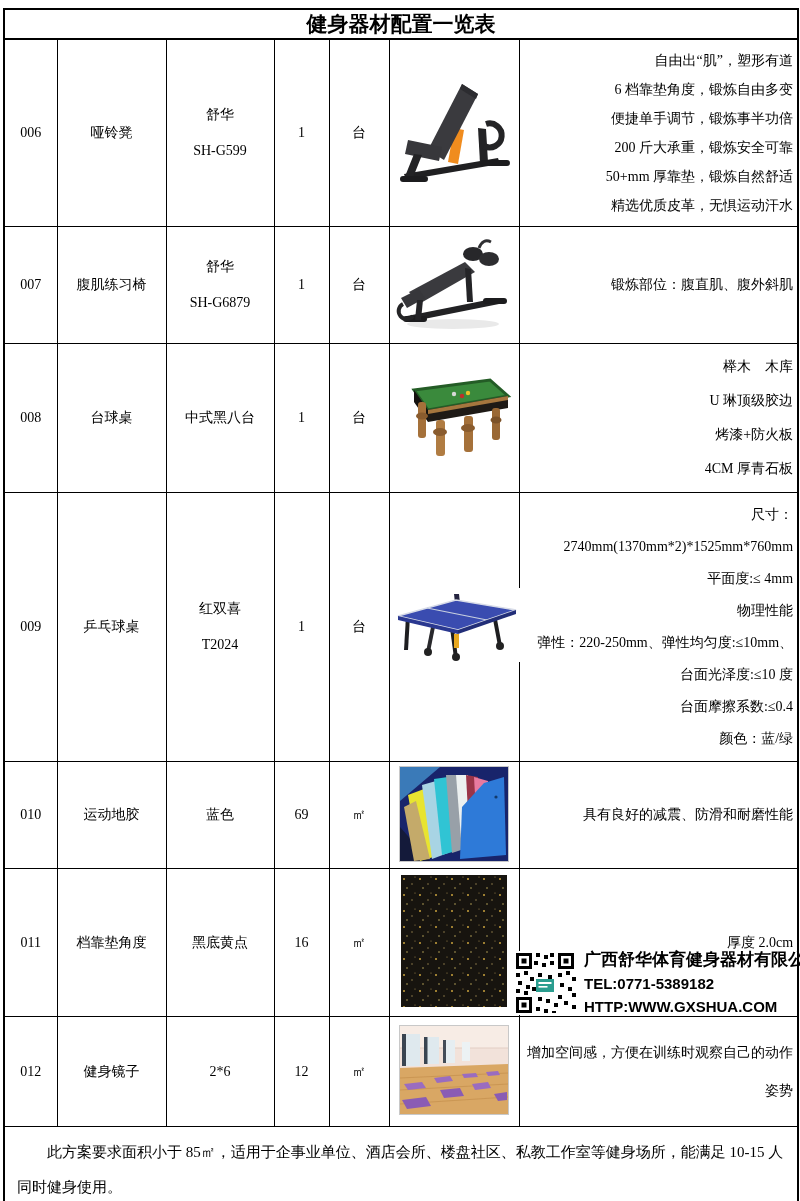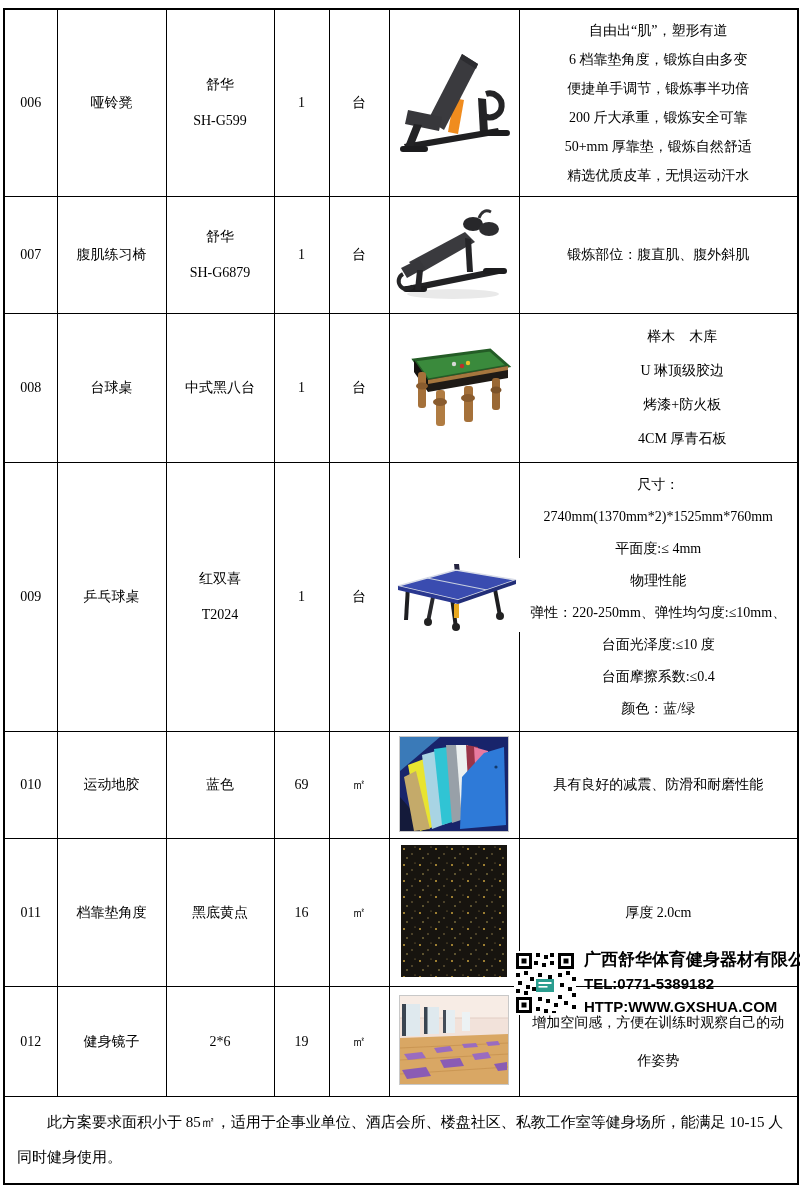--- a/index.html
+++ b/index.html
@@ -17,21 +17,21 @@
   tr.title-row td {
     height: 30px; font-size: 21px; font-weight: bold;
     font-family: "Liberation Sans", "DejaVu Sans", sans-serif;
     border-bottom: 2px solid #000;
   }
   tr.header-row td {
     height: 42px; font-size: 15px; font-weight: bold;
     font-family: "Liberation Sans", "DejaVu Sans", sans-serif;
   }
   .model div { line-height: 36px; }
-  .remarks { text-align: center; padding: 6px 10px; }
+  .remarks { text-align: right; padding: 6px 4px; }
   .remarks div { line-height: 30px; }
   tr.r006 td { height: 178px; } tr.r006 .remarks div { line-height: 29px; }
   tr.r007 td { height: 117px; }
   tr.r008 td { height: 143px; } tr.r008 .remarks div { line-height: 34px; margin-left: 48px; }
   tr.r009 td { height: 227px; } tr.r009 .remarks div { line-height: 32px; }
   tr.r010 td { height: 107px; }
   tr.r011 td { height: 148px; }
   tr.r012 td { height: 110px; margin-left: 16px; } tr.r012 .remarks div { line-height: 38px; }
   tr.footer-row td { height: 86px; text-align: left; padding: 8px 12px; }
   .footer-p { text-indent: 2em; font-size: 15px; line-height: 35px; }
@@ -58,20 +58,23 @@
     <col style="width:53px">
         <col style="width:109px">
         <col style="width:108px">
     <col style="width:55px">
         <col style="width:60px">
         <col style="width:130px">
     <col style="width:279px">
   </colgroup>
 
   <tbody>
+        <tr class="title-row">
+    <td colspan="7">健身器材配置一览表</td>
+  </tr>
 
 
   <tr class="r006">
     <td>006</td>
     <td>哑铃凳</td>
     <td class="model">
       <div>舒华</div>
       <div>SH-G599</div>
     </td>
     <td>1</td>
@@ -292,21 +295,21 @@
       <div>厚度 2.0cm</div>
     </td>
   </tr>
 
   <tr class="r012">
     <td>012</td>
     <td>健身镜子</td>
     <td class="model">
       <div>2*6</div>
     </td>
-    <td>19</td>
+    <td>12</td>
     <td>㎡</td>
     <td class="photo-cell">
       <span class="photo-frame">
         <svg width="108" height="88" viewBox="0 0 108 88">
           <rect width="108" height="88" fill="#f2e2da"></rect>
           <rect x="0" y="0" width="108" height="22" fill="#f7ece5"></rect>
           <line x1="0" y1="22" x2="108" y2="22" stroke="#e2cec4" stroke-width="1"></line>
           <rect x="4" y="8" width="16" height="32" fill="#dfe9ee"></rect>
           <rect x="2" y="8" width="4" height="32" fill="#3a4450"></rect>
           <rect x="26" y="11" width="13" height="27" fill="#dfe9ee"></rect>

